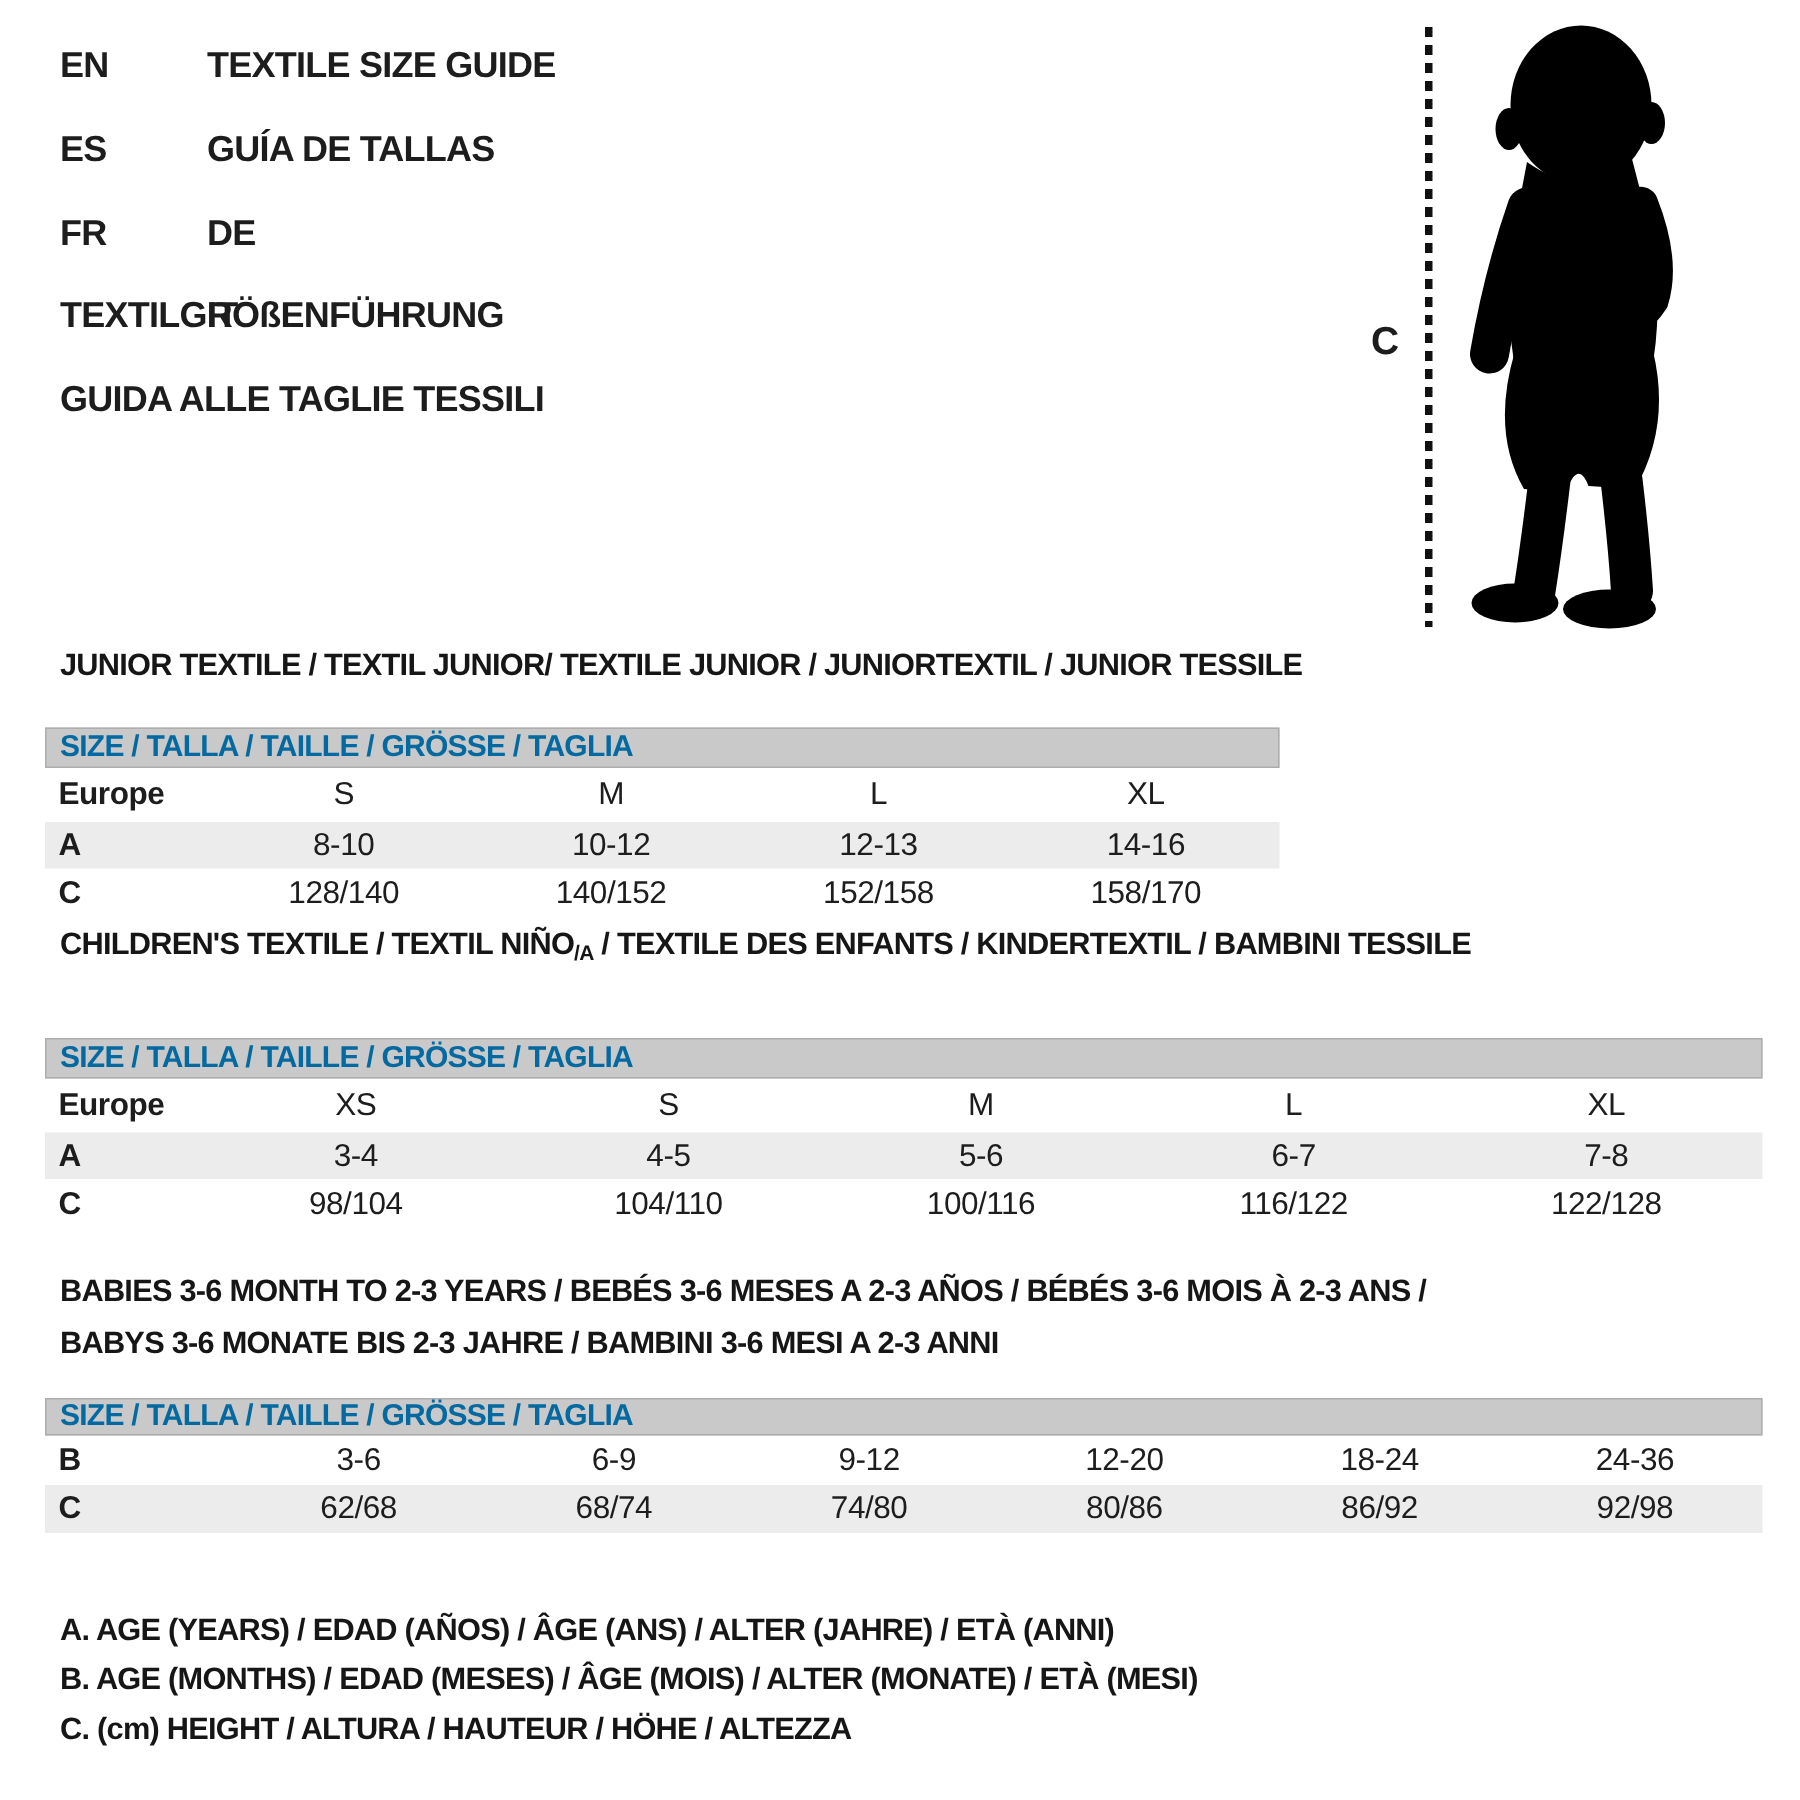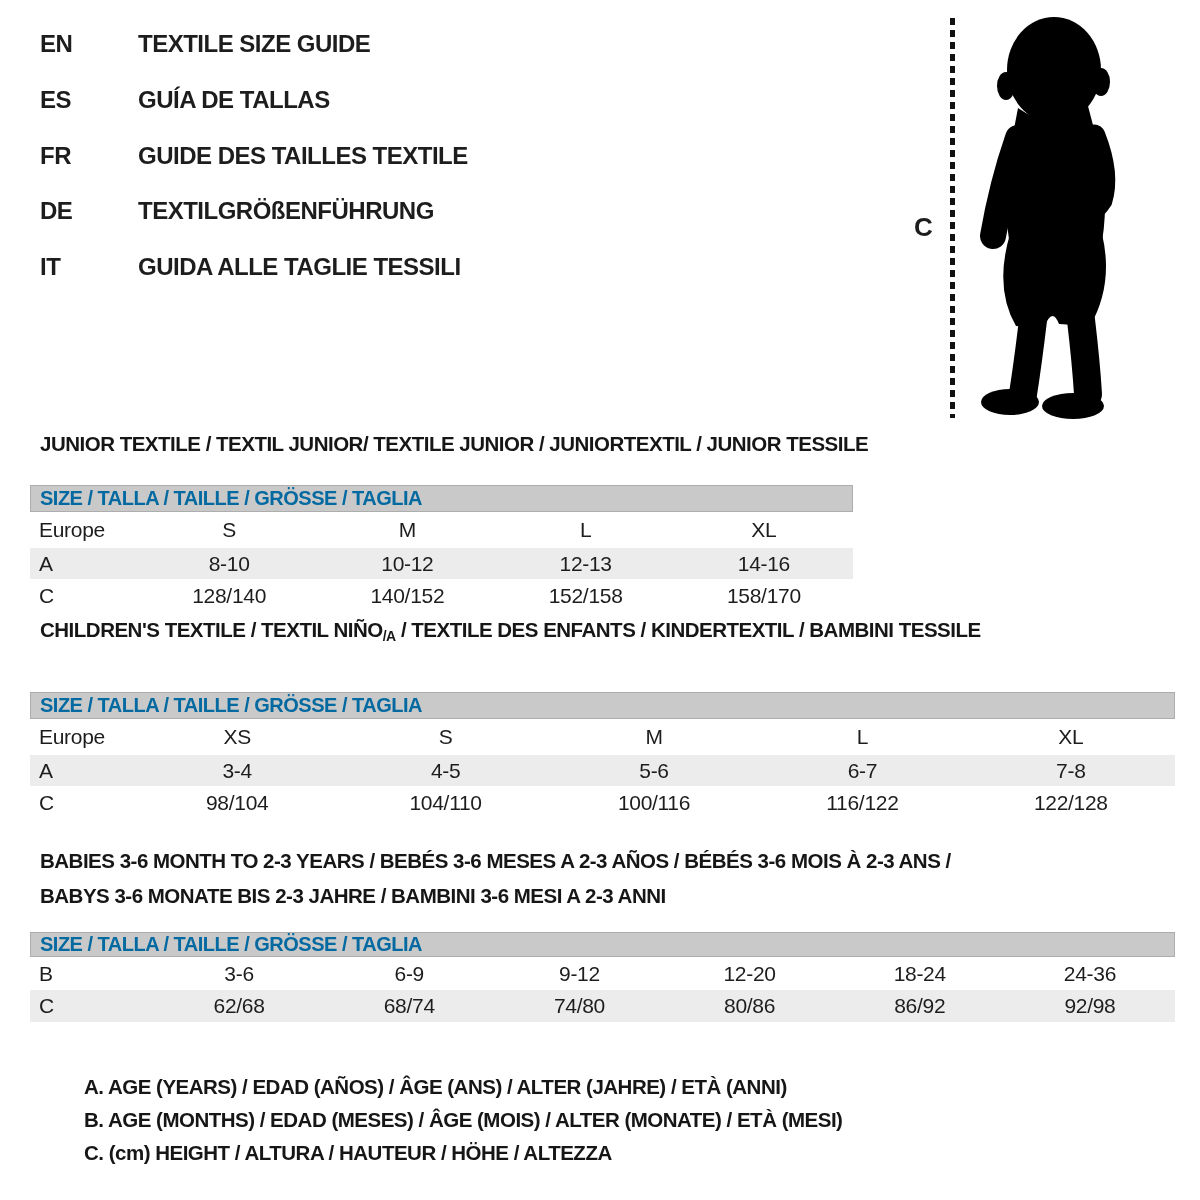--- a/index.html
+++ b/index.html
@@ -44,53 +44,52 @@
   .size-table { position: absolute; left: 30px; }
   .size-bar {
     background: #c9c9c9; border: 1px solid #adadad;
     height: 27px; display: flex; align-items: center;
     padding-left: 9px;
     font-weight: bold; font-size: 20px; letter-spacing: -0.5px; color: #0369a1;
     white-space: nowrap;
   }
   .trow { display: flex; align-items: center; font-size: 21px; letter-spacing: -0.3px; }
   .trow.shade { background: #ececec; }
-  .tl { padding-left: 9px; white-space: nowrap; }
+  .tl { padding-left: 9px; white-space: nowrap; font-weight: bold; }
   .tc { flex: 1 1 0; text-align: center; white-space: nowrap; }
 
   .t-junior   { width: 823px; top: 485px; }
   .t-junior   .tl { width: 110px; }
   .t-children { width: 1145px; top: 692px; }
   .t-children .tl { width: 103px; }
   .t-babies   { width: 1145px; top: 932px; }
   .t-babies   .tl { width: 124px; }
 
   .row-eu { height: 36px; }
   .row-a  { height: 31px; }
   .row-c  { height: 33px; }
   .row-b  { height: 33px; }
   .row-c2 { height: 32px; }
 
   
   .legend {
     position: absolute; left: 40px; top: 1070px;
     font-weight: bold; font-size: 20.5px; letter-spacing: -0.5px;
-    line-height: 33px; white-space: nowrap; color: #161616; margin-left: 44px;
+    line-height: 33px; white-space: nowrap; color: #161616;
   }
 </style>
 </head>
 <body>
 
 <div class="lang-block">
   <span>EN</span>
   <span>TEXTILE SIZE GUIDE</span>
   <span>ES</span>
   <span>GUÍA DE TALLAS</span>
   <span>FR</span>
-  <span>GUIDE DES TAILLES TEXTILE</span>
   <span>DE</span>
   <span>TEXTILGRÖßENFÜHRUNG</span>
   <span>IT</span>
   <span>GUIDA ALLE TAGLIE TESSILI</span>
 </div>
 
 <div class="figure">
   <span class="measure-label">C</span>
   <div class="measure-line"></div>
   <svg class="baby-svg" width="200" height="408" viewBox="0 0 200 408" aria-hidden="true">

